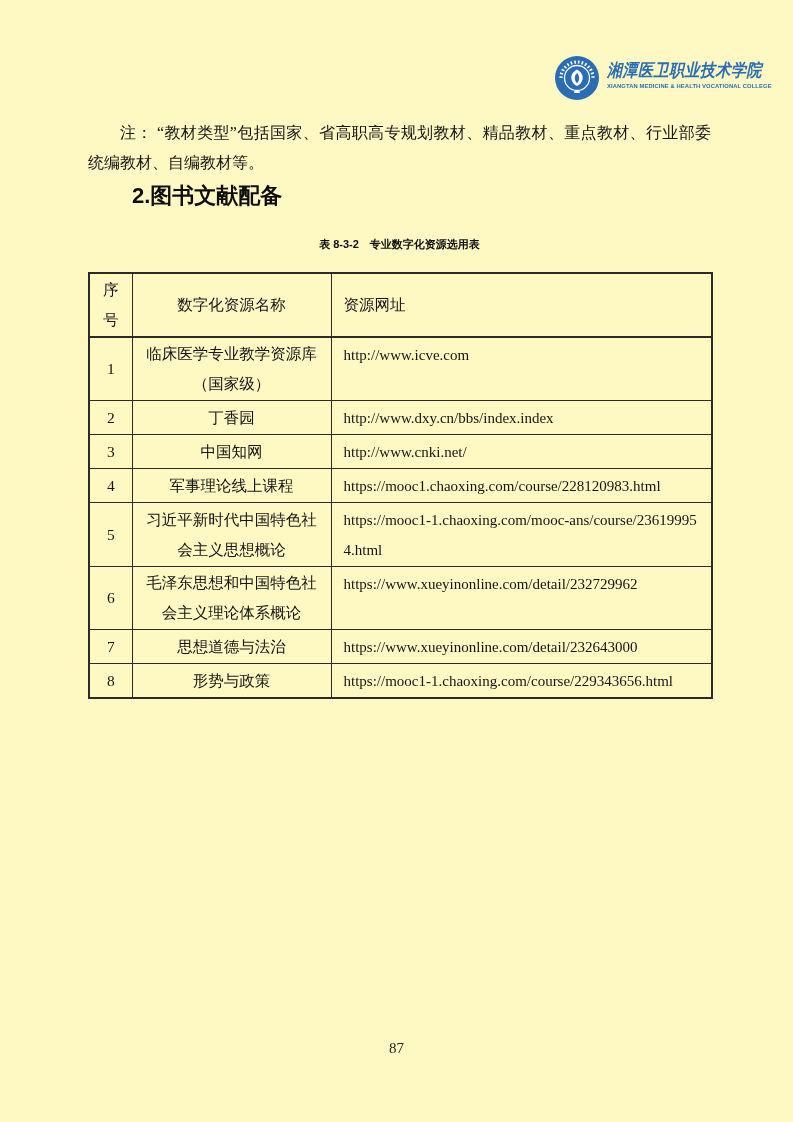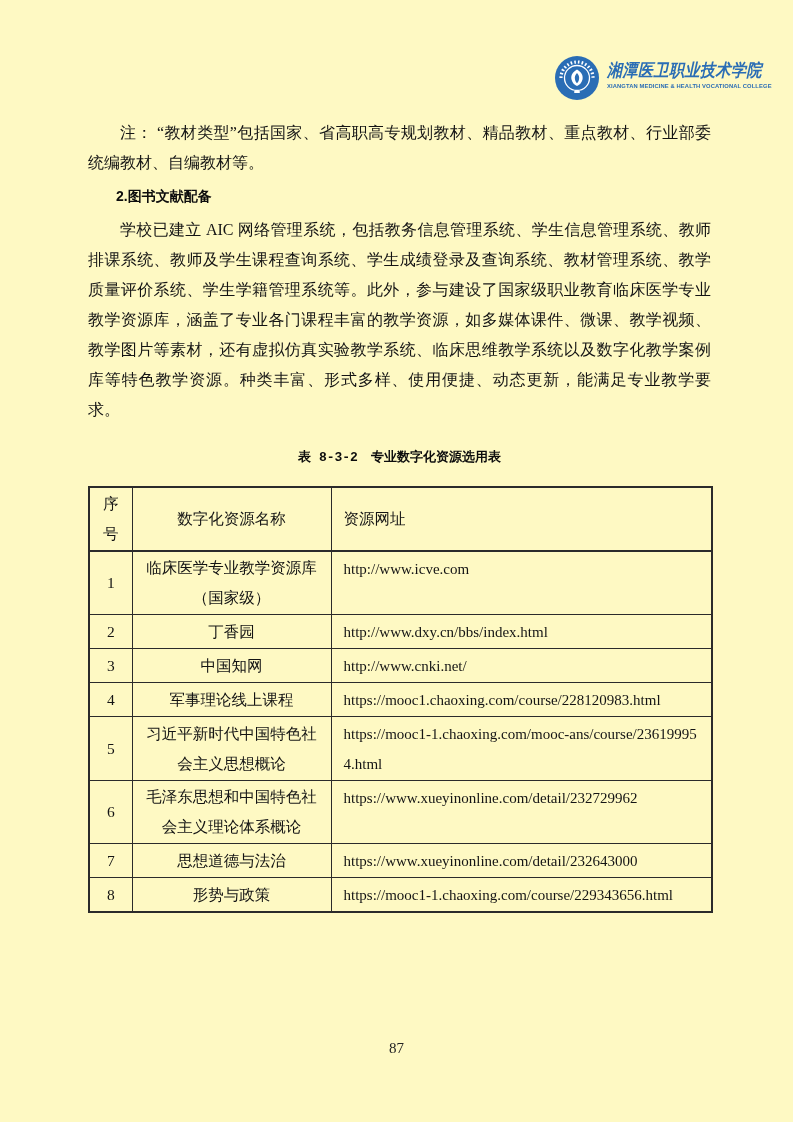--- a/index.html
+++ b/index.html
@@ -38,29 +38,29 @@
   
   .content {
     position: absolute; left: 88px; top: 118px; width: 623px;
   }
   .para {
     font-size: 16px; line-height: 30px;
     text-align: justify; text-indent: 2em;
     color: #141414;
   }
   .heading {
-    font-size: 14px; line-height: 30px; font-weight: bold;
+    font-size: 22px; line-height: 30px; font-weight: bold;
     text-indent: 2em; margin-top: 3px; margin-bottom: 4px;
     font-family: "Liberation Sans", "DejaVu Sans", sans-serif;
     color: #0d0d0d;
   }
   .table-caption {
-    text-align: center; font-weight: bold; font-size: 13px;
+    text-align: center; font-weight: bold; font-size: 11px;
     line-height: 30px; margin-top: 18px; text-indent: 0;
-    font-family: Liberation Mono, monospace;
+    font-family: Liberation Sans, sans-serif;
     color: #0d0d0d;
   }
 
   
   table.res-table {
     margin-top: 13px;
     width: 623px; table-layout: fixed;
     border-collapse: collapse;
     border: 2px solid #2b2b2b;
     font-size: 15.5px;
@@ -107,42 +107,41 @@
     </svg>
     <div class="logo-text">
       <span class="logo-zh">湘潭医卫职业技术学院</span>
       <span class="logo-en">XIANGTAN MEDICINE &amp; HEALTH VOCATIONAL COLLEGE</span>
     </div>
   </div>
 
   <div class="content">
     <p class="para">注： “教材类型”包括国家、省高职高专规划教材、精品教材、重点教材、行业部委统编教材、自编教材等。</p>
     <p class="heading">2.图书文献配备</p>
-    <p class="para">学校已建立 AIC 网络管理系统，包括教务信息管理系统、学生信息管理系统、教师排课系统、教师及学生课程查询系统、学生成绩登录及查询系统、教材管理系统、教学质量评价系统、学生学籍管理系统等。此外，参与建设了国家级职业教育临床医学专业教学资源库，涵盖了专业各门课程丰富的教学资源，如多媒体课件、微课、教学视频、教学图片等素材，还有虚拟仿真实验教学系统、临床思维教学系统以及数字化教学案例库等特色教学资源。种类丰富、形式多样、使用便捷、动态更新，能满足专业教学要求。</p>
 
     <p class="table-caption">表 8-3-2　专业数字化资源选用表</p>
 
     <table class="res-table">
       <thead>
         <tr id="thead-row">
             <th class="c0">序号</th>
             <th class="c1">数字化资源名称</th>
             <th class="c2">资源网址</th>
           </tr>
       </thead>
       <tbody id="tbody-rows">
           <tr>
             <td class="c0">1</td>
             <td class="c1">临床医学专业教学资源库（国家级）</td>
             <td class="c2">http://www.icve.com</td>
           </tr>
           <tr>
             <td class="c0">2</td>
             <td class="c1">丁香园</td>
-            <td class="c2">http://www.dxy.cn/bbs/index.html</td>
+            <td class="c2">http://www.dxy.cn/bbs/index.index</td>
           </tr>
           <tr>
             <td class="c0">3</td>
             <td class="c1">中国知网</td>
             <td class="c2">http://www.cnki.net/</td>
           </tr>
           <tr>
             <td class="c0">4</td>
             <td class="c1">军事理论线上课程</td>
             <td class="c2">https://mooc1.chaoxing.com/course/228120983.html</td>

